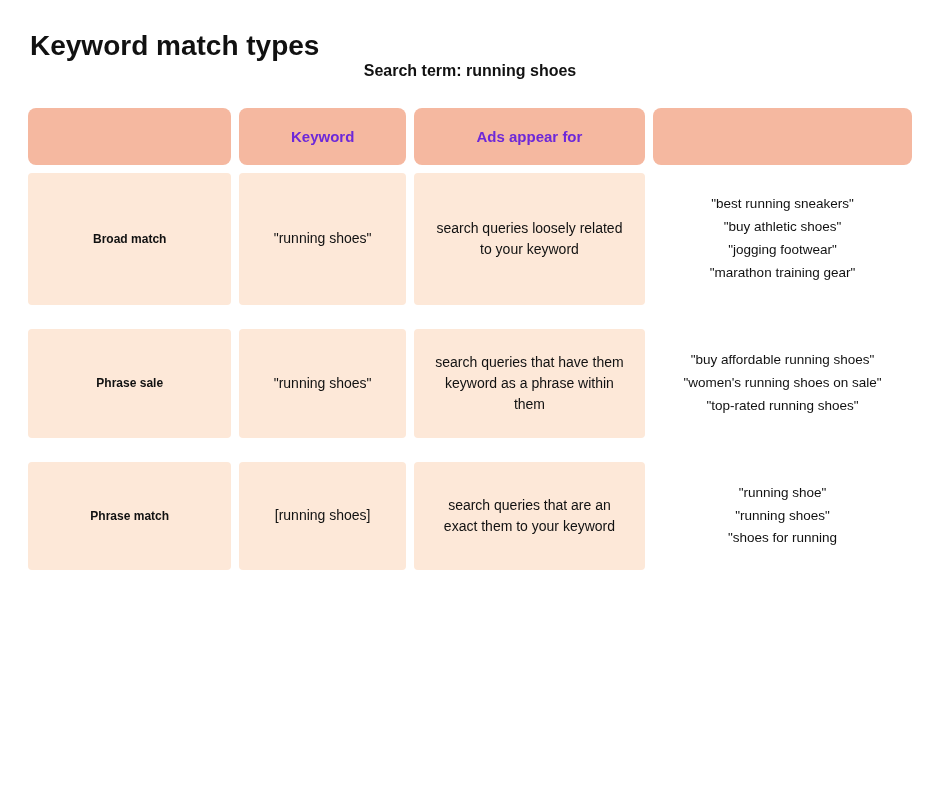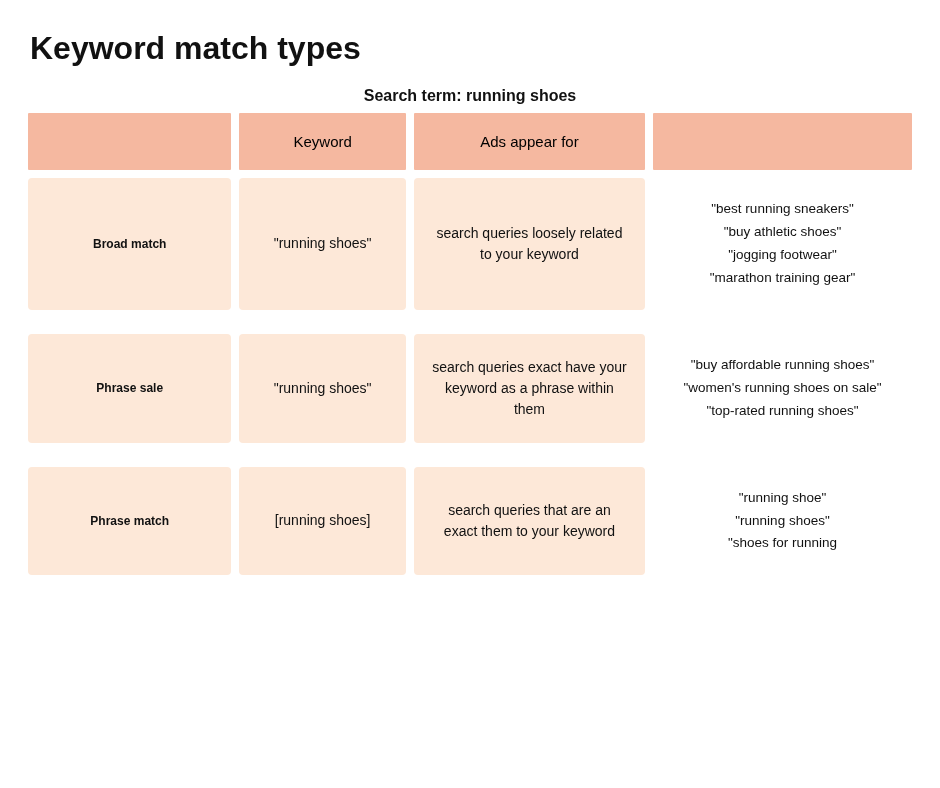--- a/index.html
+++ b/index.html
@@ -8,46 +8,45 @@
       padding: 0;
     }
     body {
       background: #ffffff;
       font-family: 'Arial', sans-serif;
       width: 940px;
       min-height: 788px;
       padding: 30px 20px;
     }
     .page-title {
-      font-size: 32px;
+      font-size: 28px;
       font-weight: 800;
       color: #111;
-      margin-bottom: 20px;
       padding-left: 10px;
     }
     .search-term-label {
       text-align: center;
       font-size: 16px;
       font-weight: 700;
       color: #111;
-      margin-bottom: 0;
+      margin-bottom: 20px;
     }
     .table-wrapper {
       width: 100%;
       border-collapse: separate;
       border-spacing: 8px;
     }
     .header-cell {
       background-color: #f5b8a0;
       padding: 20px 10px;
       text-align: center;
-      font-weight: 400;
+      font-weight: 700;
       font-size: 15px;
-      color: #000000;
-      border-radius: 1px;
+      color: #6d28d9;
+      border-radius: 8px;
       vertical-align: middle;
     }
     .header-cell.empty {
       background-color: #f5b8a0;
     }
     .data-cell {
       background-color: #fde8d8;
       padding: 20px 16px;
       text-align: center;
       font-size: 14px;
@@ -102,21 +101,21 @@
             <div>"marathon training gear"</div>
           </div>
         </td>
       </tr>
       <tr class="row-spacer">
         <td colspan="4" style="height: 8px;"></td>
       </tr>
       <tr>
         <td class="data-cell match-type">Phrase sale</td>
         <td class="data-cell">"running shoes"</td>
-        <td class="data-cell">search queries exact have your keyword as a phrase within them</td>
+        <td class="data-cell">search queries that have them keyword as a phrase within them</td>
         <td style="text-align: center; vertical-align: middle; padding: 20px 10px;">
           <div class="show-for-content">
             <div>"buy affordable running shoes"</div>
             <div>"women's running shoes on sale"</div>
             <div>"top-rated running shoes"</div>
           </div>
         </td>
       </tr>
       <tr class="row-spacer">
         <td colspan="4" style="height: 8px;"></td>

